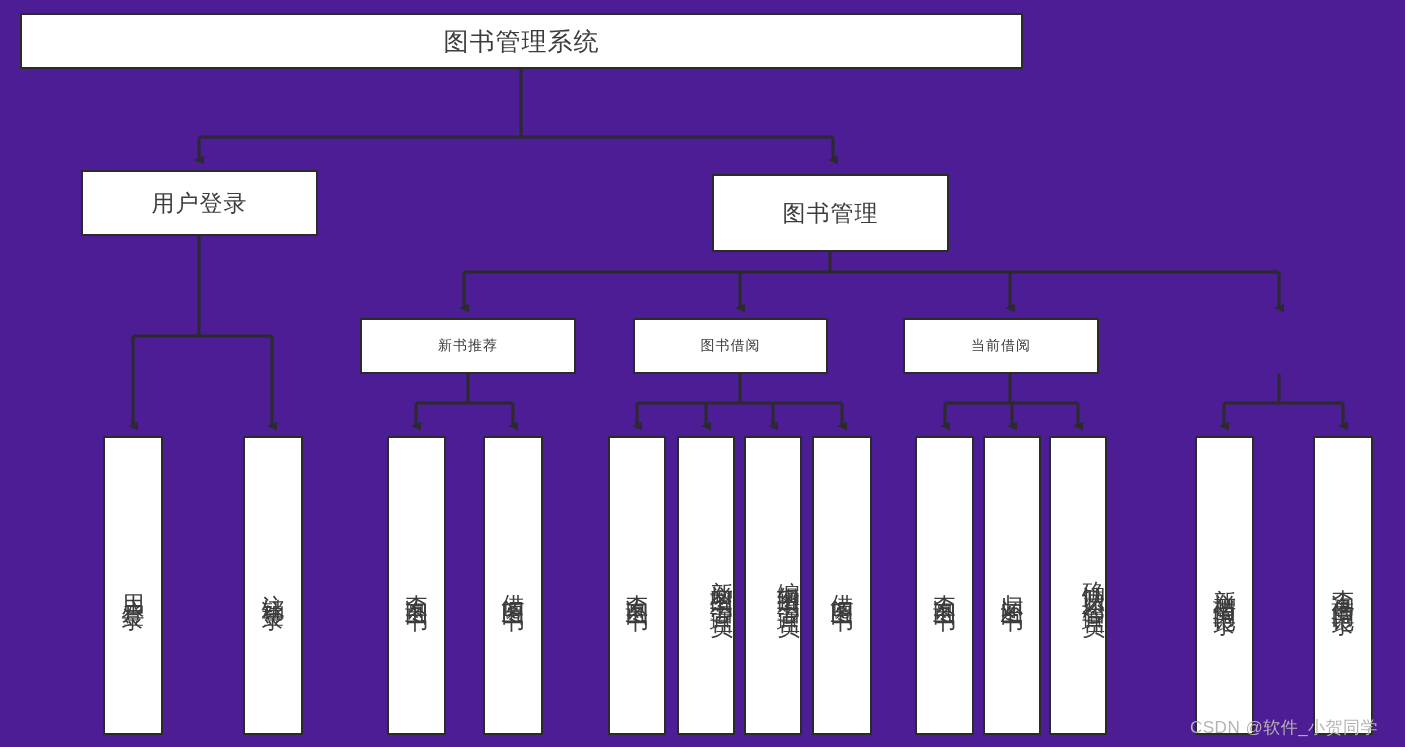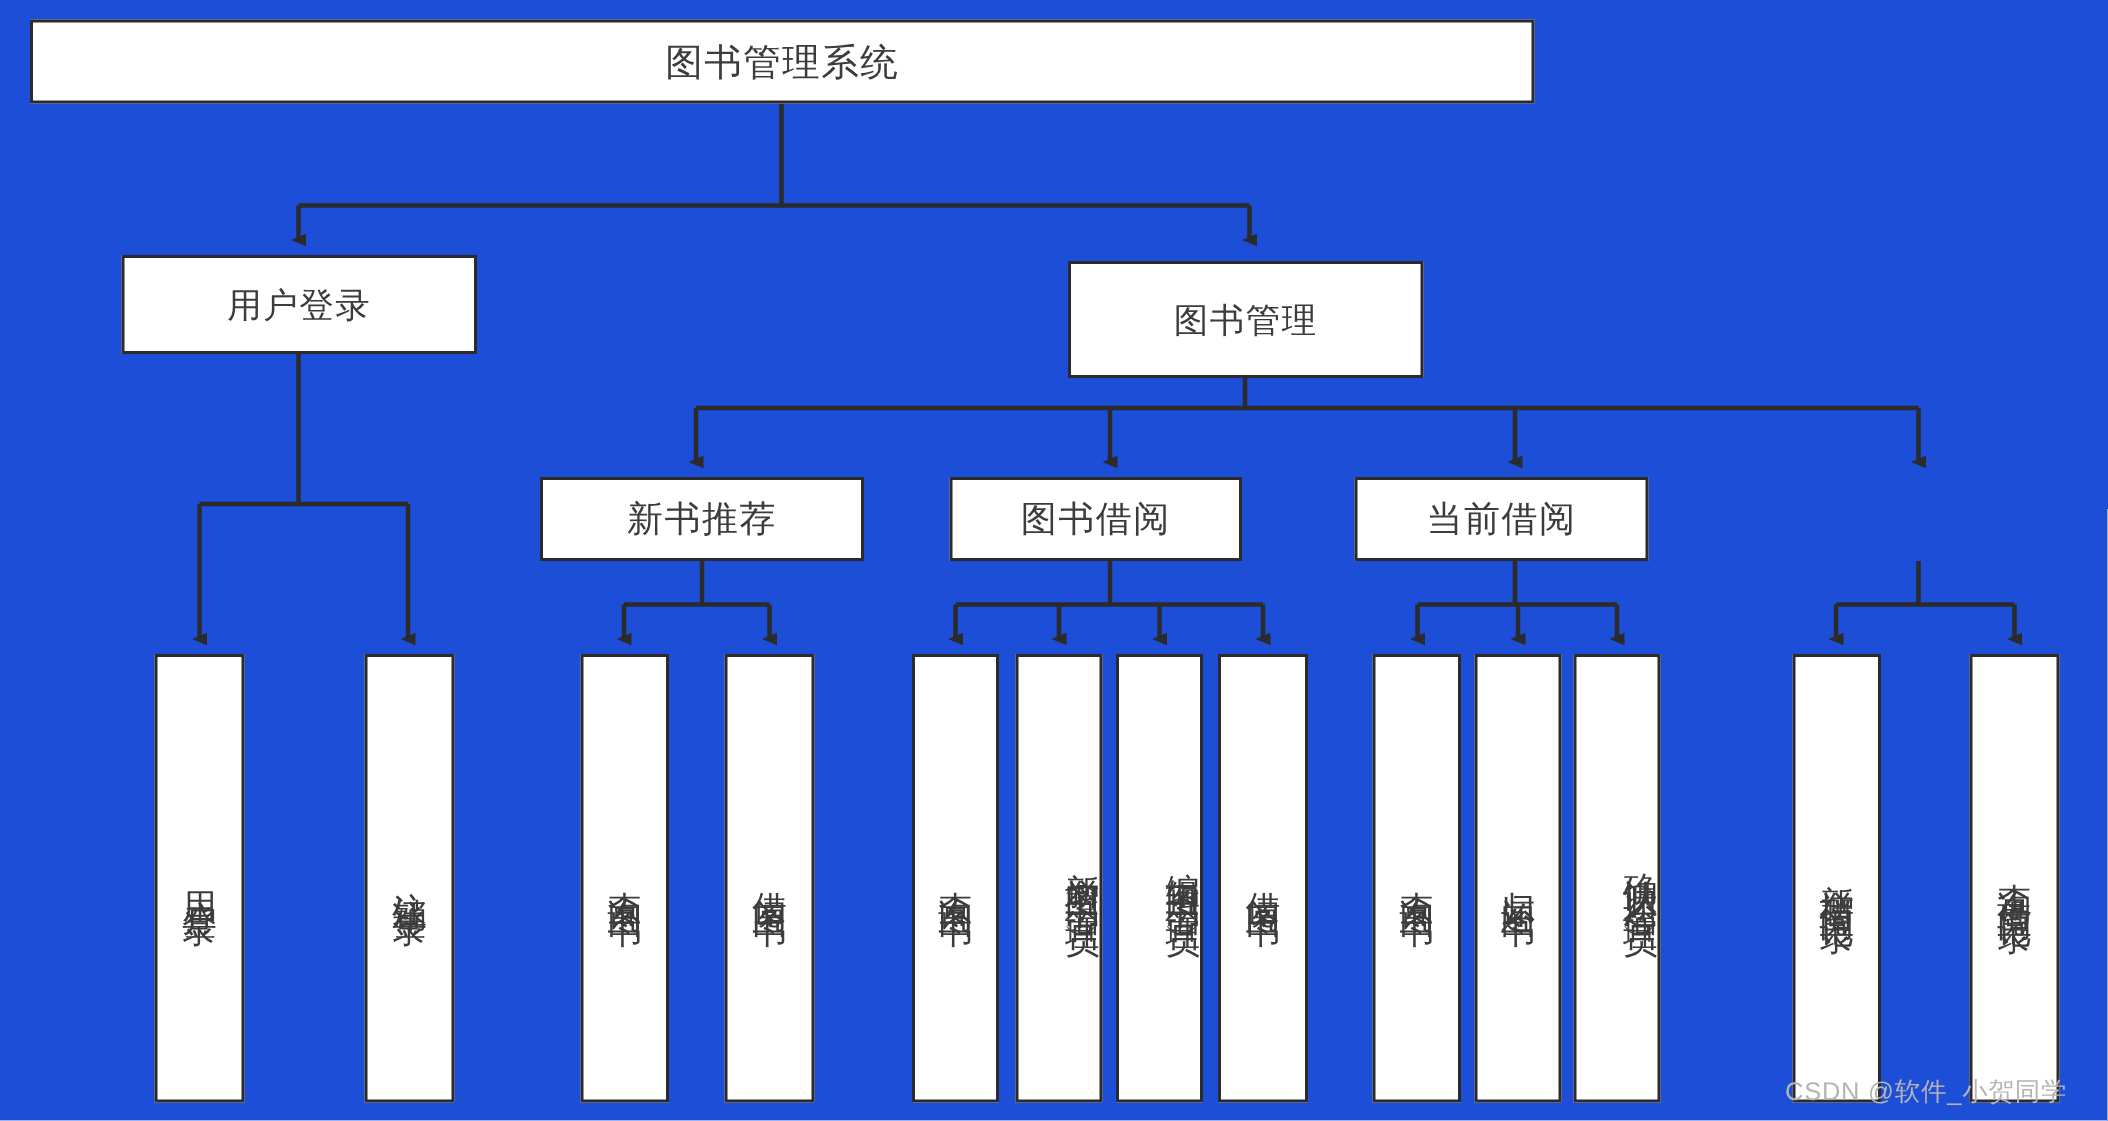--- a/index.html
+++ b/index.html
@@ -7,21 +7,21 @@
     padding: 0;
     background: #ffffff;
   }
   body {
     font-family: "Liberation Sans", "DejaVu Sans", sans-serif;
   }
   #canvas {
     position: relative;
     width: 1405px;
     height: 747px;
-    background: #1d4ed8;
+    background: #4c1d95;
     overflow: hidden;
   }
   #edges {
     position: absolute;
     left: 0;
     top: 0;
     width: 1405px;
     height: 747px;
     pointer-events: none;
   }
@@ -38,21 +38,21 @@
   }
   .node.root {
     font-size: 25px;
     letter-spacing: 1px;
   }
   .node.lvl1 {
     font-size: 23px;
     letter-spacing: 1px;
   }
   .node.lvl2 {
-    font-size: 24px;
+    font-size: 14px;
     letter-spacing: 1px;
   }
   .node.leaf {
     writing-mode: vertical-rl;
     text-orientation: upright;
     font-size: 23px;
     letter-spacing: 5px;
     padding-top: 6px;
     padding-bottom: 6px;
     line-height: 1;

